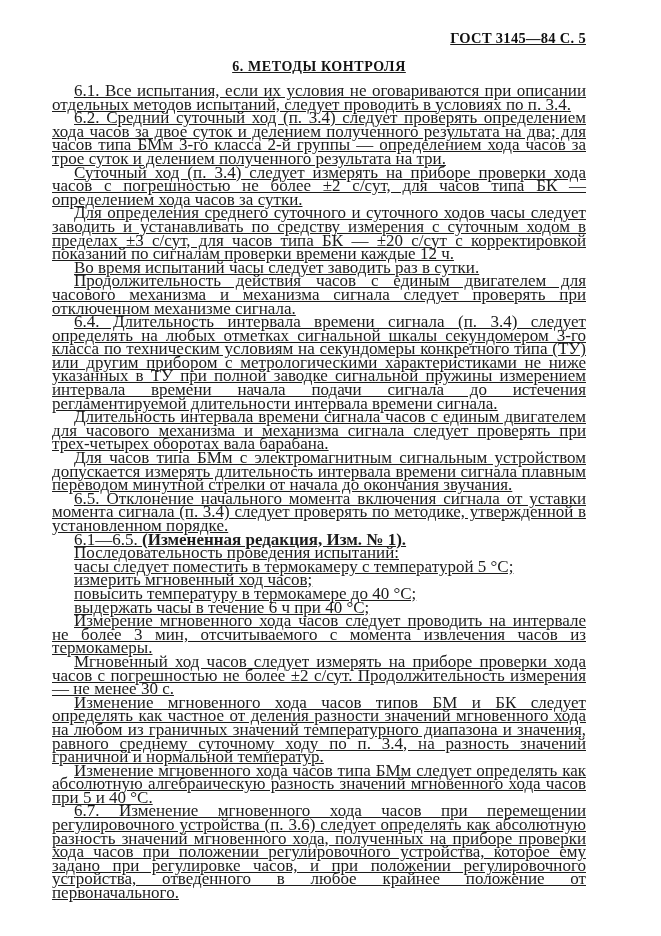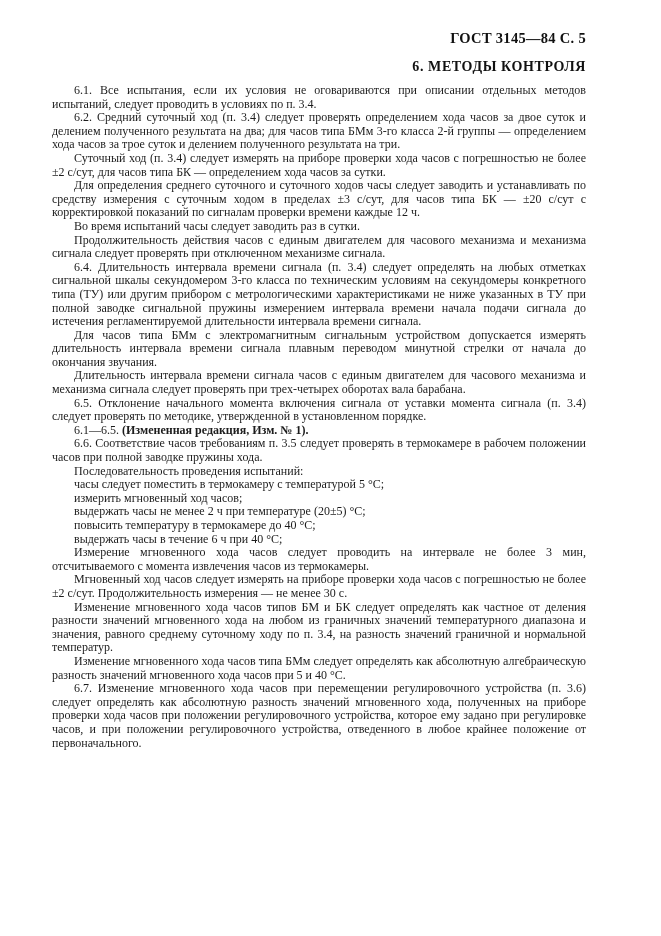--- a/index.html
+++ b/index.html
@@ -10,39 +10,40 @@
   .page {
     position: relative;
     width: 641px;
     height: 936px;
     background: #ffffff;
     box-sizing: border-box;
     padding: 30px 55px 0 52px;
     font-family: "Liberation Serif", "DejaVu Serif", serif;
     color: #1b1b1b;
     overflow: hidden;
+    text-decoration: underline;
   }
   .running-head {
     text-align: right;
     font-weight: 700;
     font-size: 14.5px;
     line-height: 16px;
     letter-spacing: 0.3px;
     color: #111;
   }
   .section-title {
     margin: 13px 0 9px 0;
-    text-align: right;
+    text-align: center;
     font-weight: 700;
     font-size: 14px;
     letter-spacing: 0.6px;
     color: #111;
   }
   .doc-body {
-    font-size: 12px;
+    font-size: 17px;
     line-height: 13.6px;
     text-align: justify;
     color: #1c1c1c;
   }
   .doc-body p {
     margin: 0;
     text-indent: 22px;
   }
   .b {
     font-weight: 700;
@@ -55,29 +56,27 @@
   <div class="running-head">ГОСТ 3145—84 С. 5</div>
   <div class="section-title">6. МЕТОДЫ КОНТРОЛЯ</div>
   <div class="doc-body">
     <p>6.1. Все испытания, если их условия не оговариваются при описании отдельных методов испытаний, следует проводить в условиях по п. 3.4.</p>
     <p>6.2. Средний суточный ход (п. 3.4) следует проверять определением хода часов за двое суток и делением полученного результата на два; для часов типа БМм 3-го класса 2-й группы — определением хода часов за трое суток и делением полученного результата на три.</p>
     <p>Суточный ход (п. 3.4) следует измерять на приборе проверки хода часов с погрешностью не более ±2 с/сут, для часов типа БК — определением хода часов за сутки.</p>
     <p>Для определения среднего суточного и суточного ходов часы следует заводить и устанавливать по средству измерения с суточным ходом в пределах ±3 с/сут, для часов типа БК — ±20 с/сут с корректировкой показаний по сигналам проверки времени каждые 12 ч.</p>
     <p>Во время испытаний часы следует заводить раз в сутки.</p>
     <p>Продолжительность действия часов с единым двигателем для часового механизма и механизма сигнала следует проверять при отключенном механизме сигнала.</p>
     <p>6.4. Длительность интервала времени сигнала (п. 3.4) следует определять на любых отметках сигнальной шкалы секундомером 3-го класса по техническим условиям на секундомеры конкретного типа (ТУ) или другим прибором с метрологическими характеристиками не ниже указанных в ТУ при полной заводке сигнальной пружины измерением интервала времени начала подачи сигнала до истечения регламентируемой длительности интервала времени сигнала.</p>
+    <p>Длительность интервала времени сигнала часов с единым двигателем для часового механизма и механизма сигнала следует проверять при трех-четырех оборотах вала барабана.</p>
     <p>Для часов типа БМм с электромагнитным сигнальным устройством допускается измерять длительность интервала времени сигнала плавным переводом минутной стрелки от начала до окончания звучания.</p>
-    <p>Длительность интервала времени сигнала часов с единым двигателем для часового механизма и механизма сигнала следует проверять при трех-четырех оборотах вала барабана.</p>
     <p>6.5. Отклонение начального момента включения сигнала от уставки момента сигнала (п. 3.4) следует проверять по методике, утвержденной в установленном порядке.</p>
     <p><span>6.1—6.5. </span><span class="b">(Измененная редакция, Изм. № 1).</span></p>
-    <p>6.6. Соответствие часов требованиям п. 3.5 следует проверять в термокамере в рабочем положении часов при полной заводке пружины хода.</p>
     <p>Последовательность проведения испытаний:</p>
     <p>часы следует поместить в термокамеру с температурой 5 °С;</p>
     <p>измерить мгновенный ход часов;</p>
-    <p>выдержать часы не менее 2 ч при температуре (20±5) °С;</p>
     <p>повысить температуру в термокамере до 40 °С;</p>
     <p>выдержать часы в течение 6 ч при 40 °С;</p>
     <p>Измерение мгновенного хода часов следует проводить на интервале не более 3 мин, отсчитываемого с момента извлечения часов из термокамеры.</p>
     <p>Мгновенный ход часов следует измерять на приборе проверки хода часов с погрешностью не более ±2 с/сут. Продолжительность измерения — не менее 30 с.</p>
     <p>Изменение мгновенного хода часов типов БМ и БК следует определять как частное от деления разности значений мгновенного хода на любом из граничных значений температурного диапазона и значения, равного среднему суточному ходу по п. 3.4, на разность значений граничной и нормальной температур.</p>
     <p>Изменение мгновенного хода часов типа БМм следует определять как абсолютную алгебраическую разность значений мгновенного хода часов при 5 и 40 °С.</p>
     <p>6.7. Изменение мгновенного хода часов при перемещении регулировочного устройства (п. 3.6) следует определять как абсолютную разность значений мгновенного хода, полученных на приборе проверки хода часов при положении регулировочного устройства, которое ему задано при регулировке часов, и при положении регулировочного устройства, отведенного в любое крайнее положение от первоначального.</p>
   </div>
 </div>
 

